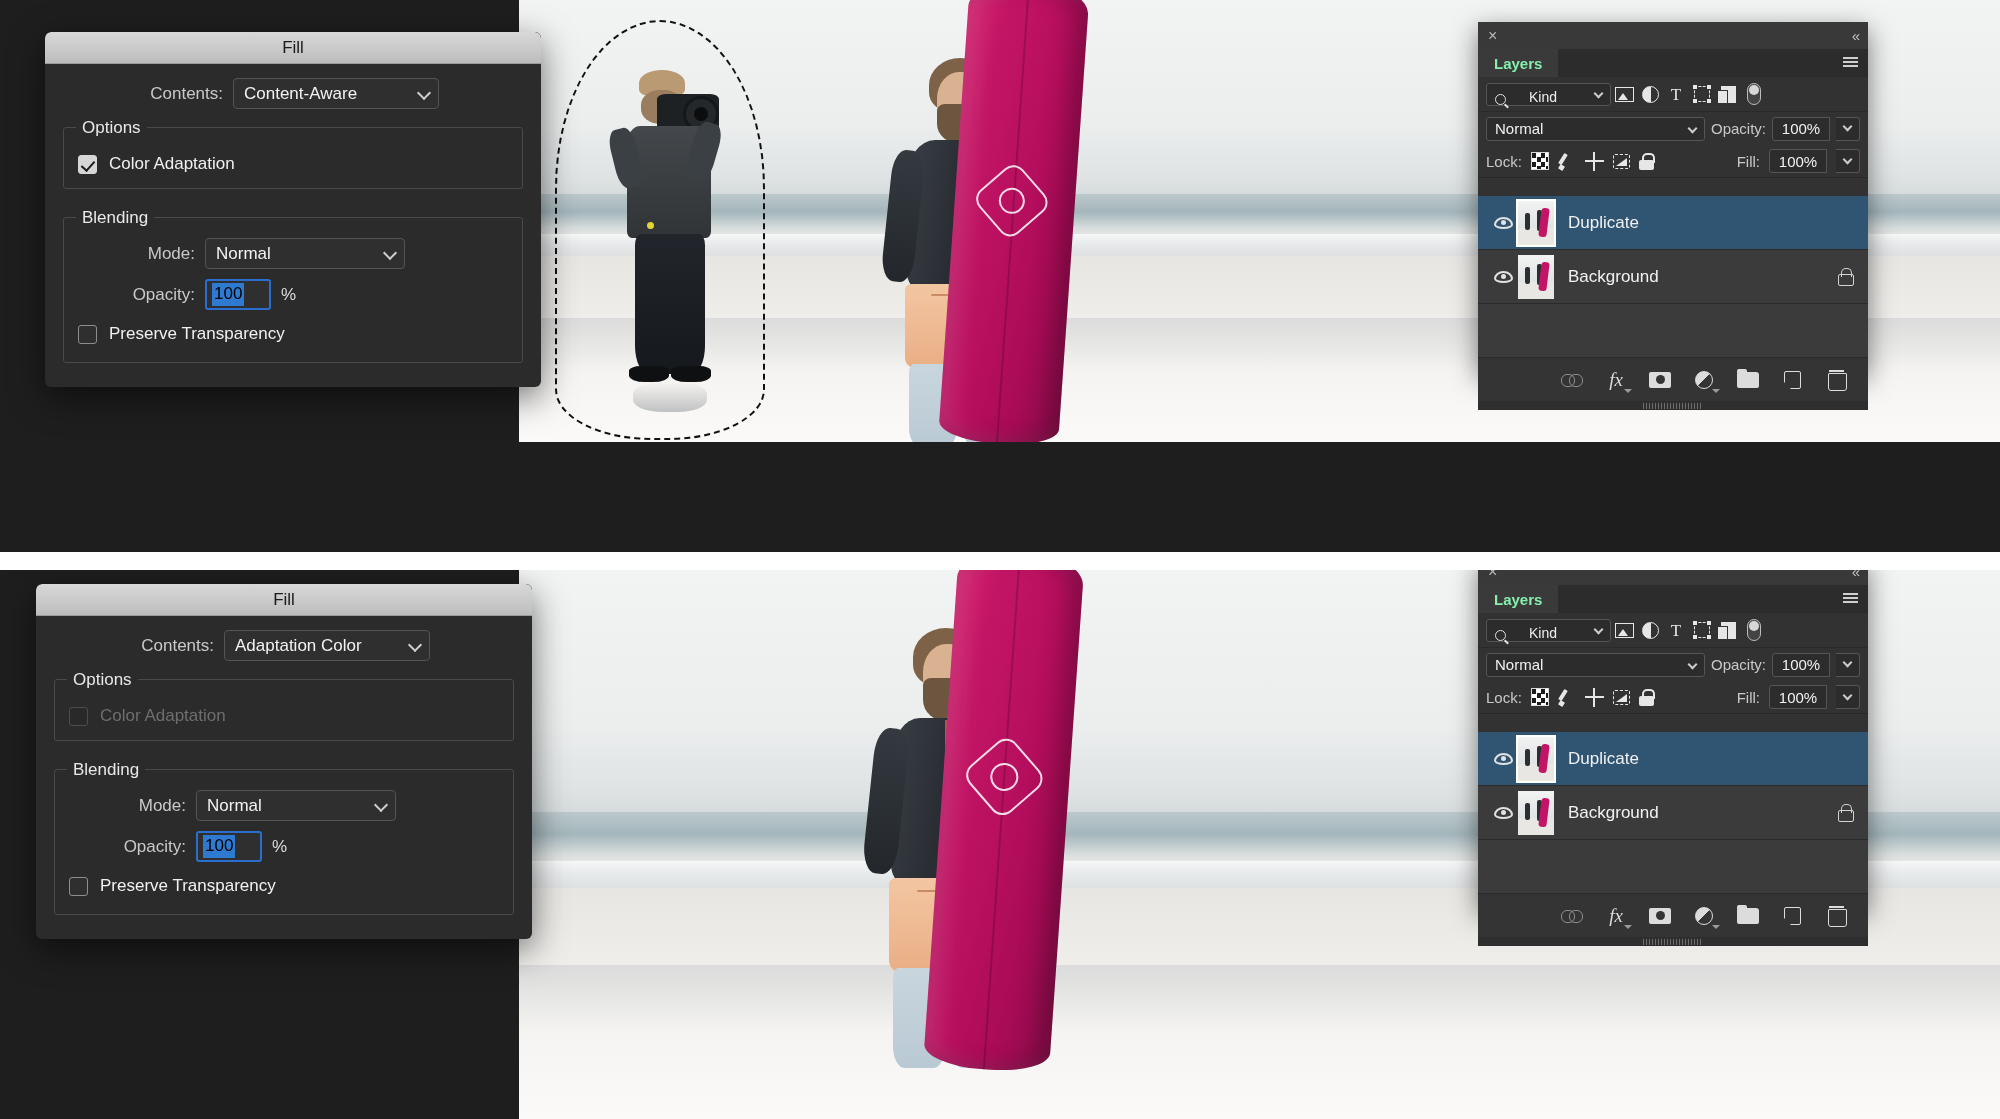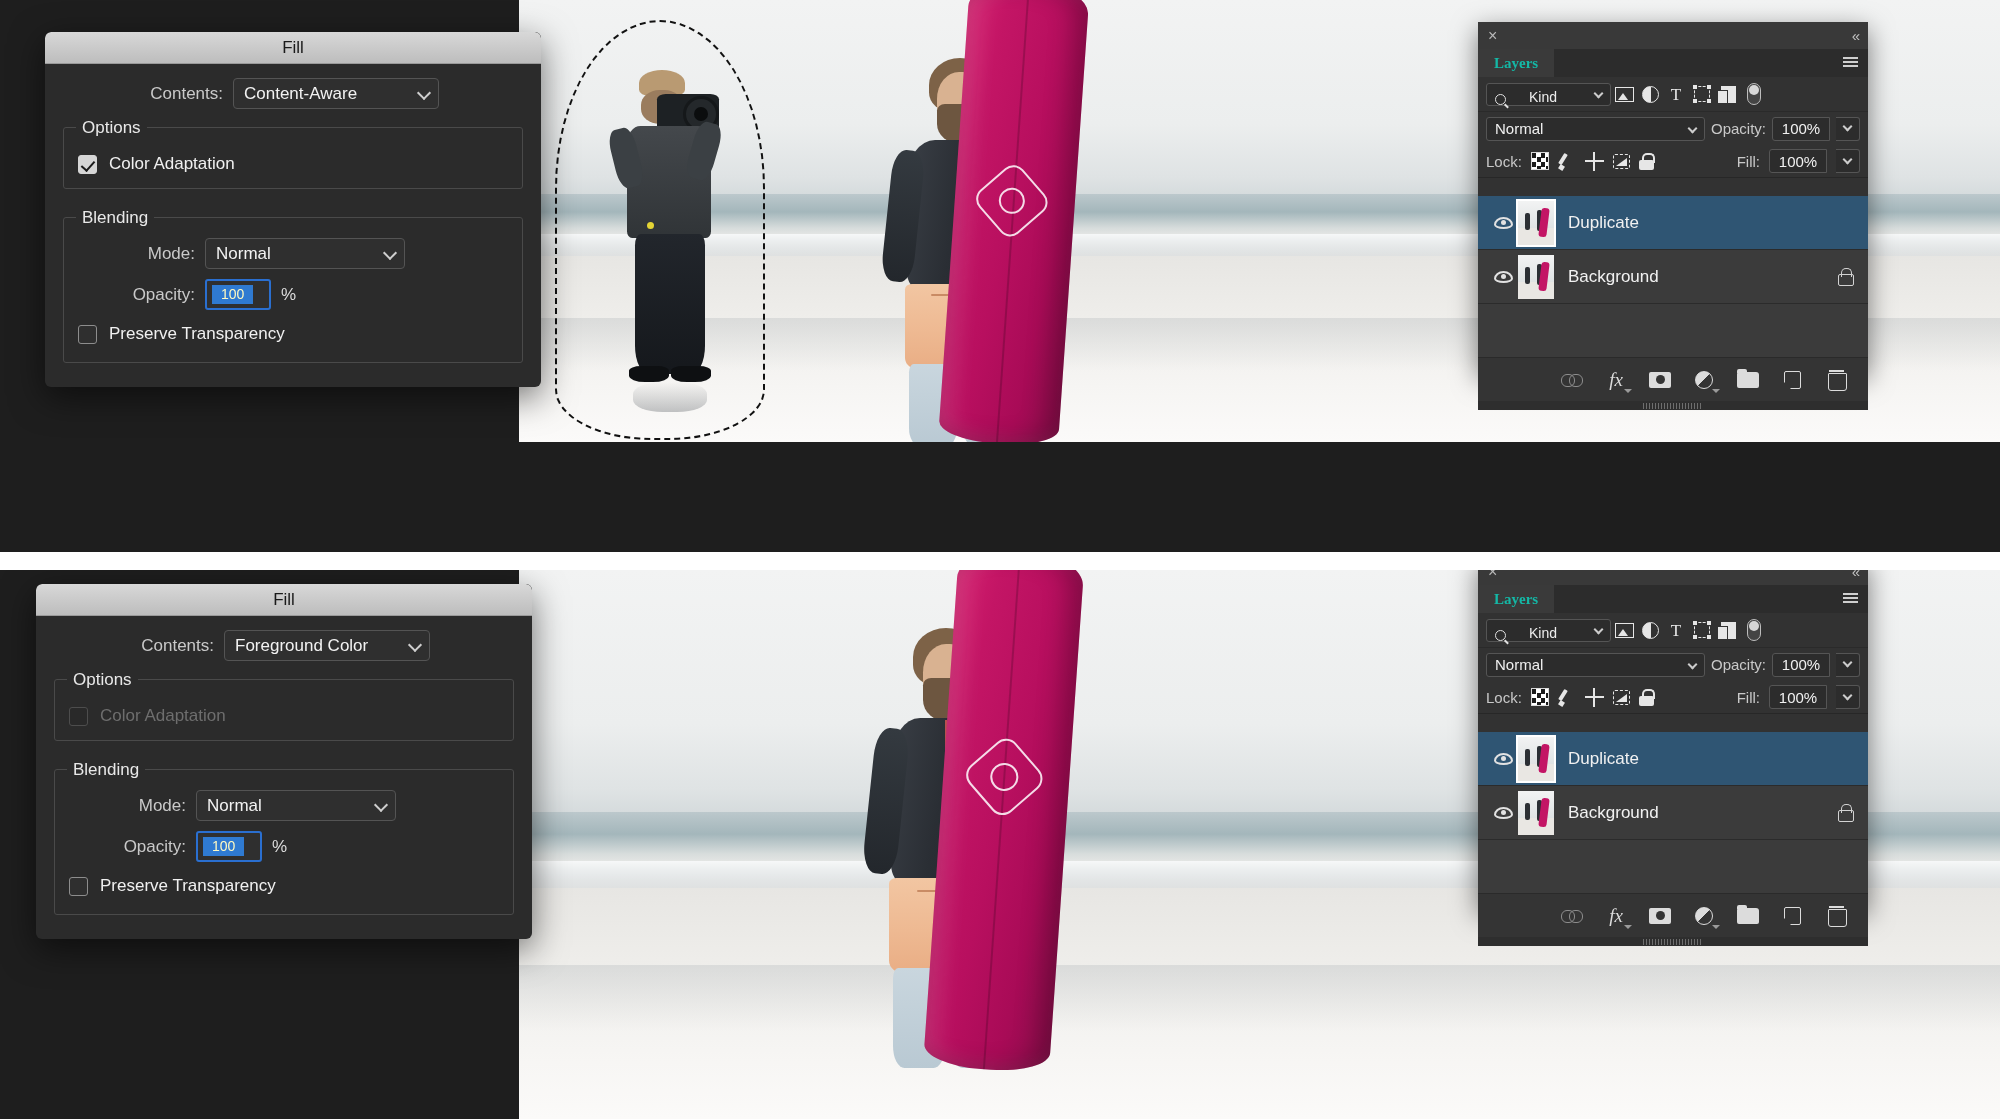--- a/index.html
+++ b/index.html
@@ -210,22 +210,22 @@
 
   .numfield {
     height:31px; width:66px;
     background:#2f2f2f;
     border:2px solid #2a6fd0;
     border-radius:3px;
     display:flex; align-items:center;
     padding-left:5px;
   }
   .numsel {
-    background:#2f7ad1; color:#fef9c3;
-    font-size:14px; padding:1px 9px; line-height:1.2;
+    background:#2f7ad1; color:#000000;
+    font-size:17px; padding:1px 2px; line-height:1.2;
   }
   .pct { color:#dcdcdc; font-size:17px; margin-left:10px; }
 
   
   .layers {
     position:absolute;
     background:#323232;
     box-shadow:0 8px 26px rgba(0,0,0,.5);
     font-size:15px;
     color:#d8d8d8;
@@ -235,21 +235,21 @@
     height:27px; display:flex; align-items:center;
     padding:0 10px; position:relative; background:#393939;
   }
   .lp-close { color:#b9b9b9; font-size:16px; line-height:1; }
   .lp-collapse { position:absolute; right:10px; color:#c2c2c2; font-size:15px; letter-spacing:-2px;}
   .lp-tabs {
     height:28px; display:flex; align-items:stretch; background:#2c2c2c; position:relative;
   }
   .lp-tab {
     padding:0 16px; display:flex; align-items:center;
-    background:#3a3a3a; color:#14b8a6; font-weight:bold; font-size:15px;font-family:Liberation Serif, serif;
+    background:#3a3a3a; color:#86efac; font-weight:bold; font-size:15px;
   }
   .lp-menu {
     position:absolute; right:10px; top:50%; margin-top:-6px;
     width:15px; height:12px;
     background:repeating-linear-gradient(#cfcfcf 0 2px, transparent 2px 4px);
   }
   .lp-filter {
     height:35px; display:flex; align-items:center; gap:0;
     padding:0 8px; background:#323232;
     border-bottom:1px solid #2a2a2a;
@@ -653,21 +653,21 @@
       </div>
     </div>
 
     <div class="dialog" style="left:36px; top:14px; width:496px; height:355px;">
       <div class="dlg-title">Fill</div>
       <div class="dlg-body">
 
         <div class="row">
           <div class="lbl" style="width:170px;">Contents:</div>
           <div class="select" style="width:206px;">
-            <span>Foreground Color</span>
+            <span>Adaptation Color</span>
             <span class="chev"></span>
           </div>
         </div>
 
         <div class="group" style="margin-top:18px;">
           <div class="group-title">Options</div>
           <div class="check" style="margin-top:6px;">
             <span class="box off-dim"></span>
             <span class="check-label dim">Color Adaptation</span>
           </div>

